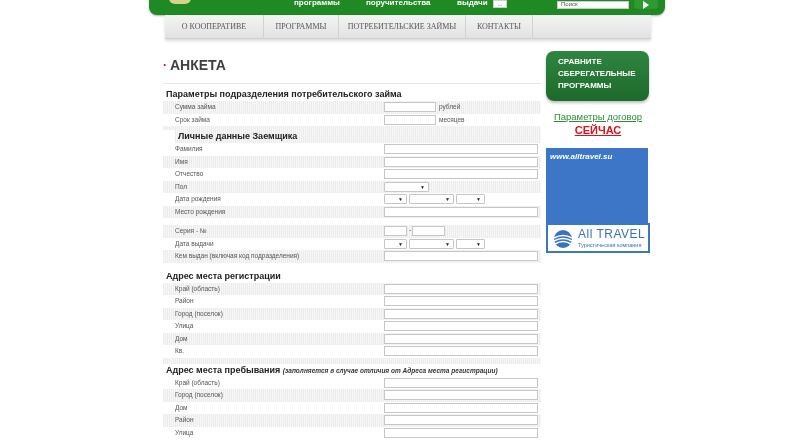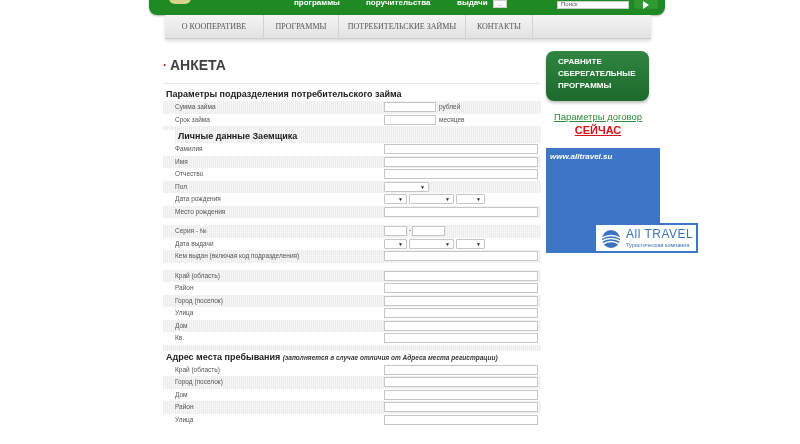--- a/index.html
+++ b/index.html
@@ -36,23 +36,23 @@
   .sel { position: absolute; top: 1px; height: 10px; background: #fff; border: 1px solid #c6c6c6; border-radius: 1px; }
   .sel::after { content: "▼"; position: absolute; right: 3px; top: 1px; font-size: 5px; color: #222; }
   .dash { position: absolute; left: 246px; top: 1px; font-size: 7px; color: #555; }
   .gap { height: 4px; }
   .gap.striped { background: repeating-linear-gradient(90deg, #ececec 0 1px, #f7f7f7 1px 2px); }
 
   
   .promo { position: absolute; left: 546px; top: 51px; width: 103px; height: 50px; background: linear-gradient(#2f8540, #1d6a2c); border-radius: 8px; box-shadow: 0 2px 3px rgba(0,0,0,0.25); color: #fff; font-size: 8px; font-weight: bold; line-height: 12px; padding: 5px 0 0 12px; text-transform: uppercase; cursor: pointer; }
   .contract-link { position: absolute; left: 546px; top: 111px; width: 104px; text-align: center; color: #2f8a3a; font-size: 9.5px; text-decoration: underline; cursor: pointer; }
   .contract-now { position: absolute; left: 546px; top: 124px; width: 104px; text-align: center; color: #d4151b; font-size: 11px; font-weight: bold; text-decoration: underline; cursor: pointer; }
-  .banner { position: absolute; left: 546px; top: 148px; width: 114px; height: 105px; background: #3d76c6; cursor: pointer; text-align: right; }
+  .banner { position: absolute; left: 546px; top: 148px; width: 102px; height: 105px; background: #3d76c6; cursor: pointer; text-align: right; }
   .banner .url { position: absolute; left: 4px; top: 4px; color: #fff; font-size: 8px; font-weight: bold; font-style: italic; }
-  .banner .bottom { position: absolute; left: 0; top: 75px; width: 104px; height: 30px; background: #fff; border: 2px solid #3d76c6; margin-left: 48px; }
+  .banner .bottom { position: absolute; left: 0; top: 75px; width: 104px; height: 30px; background: #fff; border: 2px solid #3d76c6; }
   .banner .bottom .logo-mark { position: absolute; left: 3px; top: 4px; width: 24px; height: 20px; }
   .banner .bottom .brand { position: absolute; left: 30px; top: 2px; color: #3a72c0; font-size: 12px; letter-spacing: 0.5px; }
   .banner .bottom .tag { position: absolute; left: 30px; top: 17px; color: #3a72c0; font-size: 5.5px; white-space: nowrap; }
 </style>
 </head>
 <body>
 
 <div class="page">
 
   <div class="topbar">
@@ -130,20 +130,21 @@
       <div class="sel" style="left:221px;width:23px"></div>
       <div class="sel" style="left:246px;width:45px"></div>
       <div class="sel" style="left:293px;width:29px"></div>
     </div>
     <div class="row striped">
       <span class="lbl">Кем выдан (включая код подразделения)</span>
       <div class="inp wide"></div>
     </div>
     <div class="gap" style="height:7px"></div>
 
+    <div class="section-title">Адрес места регистрации</div>
     <div class="row striped">
       <span class="lbl">Край (область)</span>
       <div class="inp wide"></div>
     </div>
     <div class="row">
       <span class="lbl">Район</span>
       <div class="inp wide"></div>
     </div>
     <div class="row striped">
       <span class="lbl">Город (поселок)</span>

